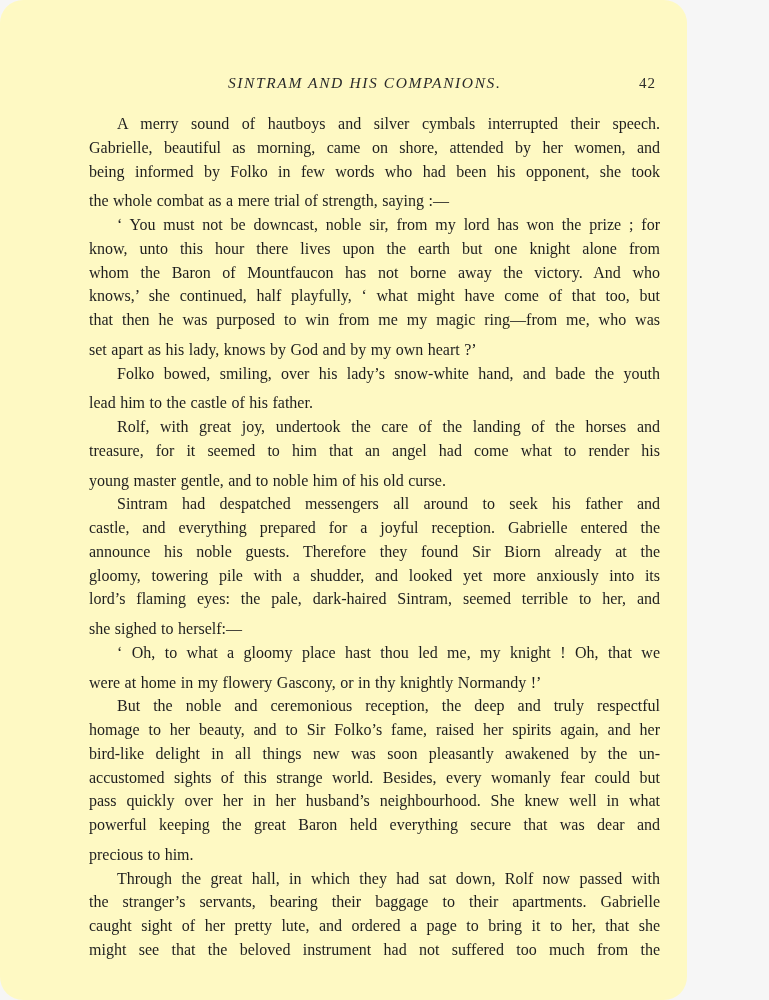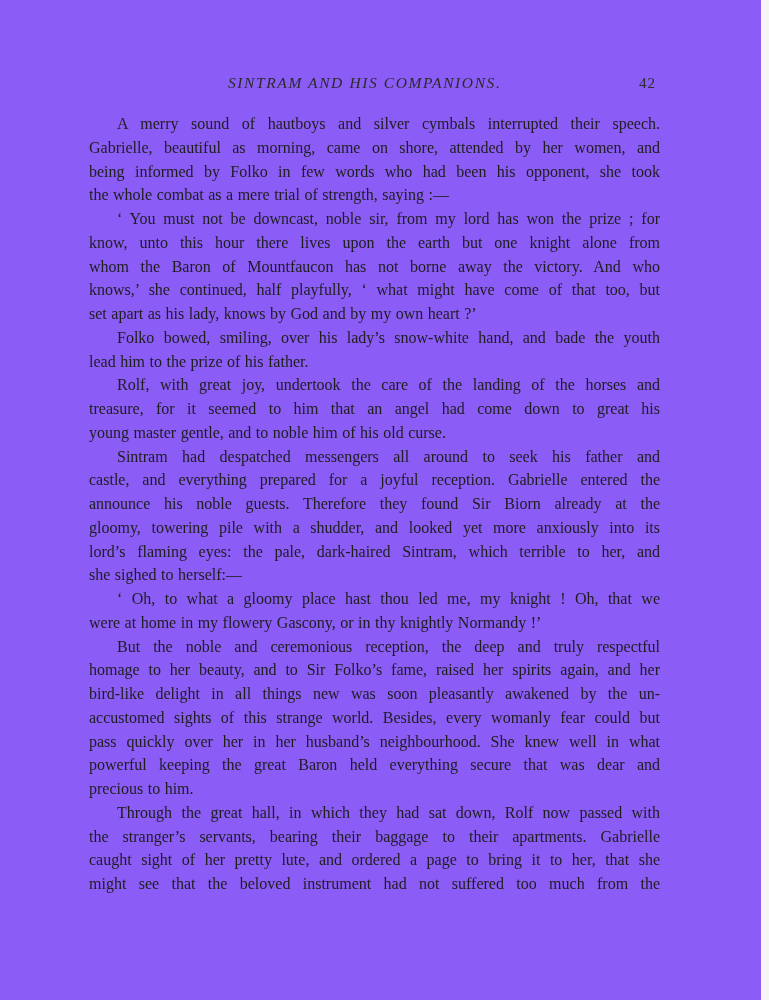--- a/index.html
+++ b/index.html
@@ -11,23 +11,24 @@
       width: 769px;
       height: 1000px;
       position: relative;
       overflow: hidden;
       font-family: "Liberation Serif", "DejaVu Serif", serif;
       color: #1e1e1e;
     }
     .page {
       position: absolute;
       left: 0; top: 0;
-      width: 761px;
+      width: 687px;
       height: 1000px;
-      background: #8b5cf6;
+      background: #fef9c3;
+      border-radius: 23px;
     }
     .running-head {
       position: absolute;
       top: 74px;
       left: 228px;
       width: 432px;
       height: 24px;
     }
     .running-title {
       position: absolute;
@@ -56,21 +57,21 @@
       display: block;
       height: 23.75px;
       line-height: 23.75px;
       font-size: 16px;
       white-space: nowrap;
       text-align: justify;
       text-align-last: justify;
       word-spacing: 0.5px;
     }
     .line.indent { padding-left: 28px; }
-    .line.last { text-align-last: left; }
+    .line.last { text-align-last: left; margin-top: 6px; }
   </style>
 </head>
 <body>
 
 <div class="page">
   <div class="running-head">
     <span class="running-title">SINTRAM AND HIS COMPANIONS.</span>
     <span class="page-number">42</span>
   </div>
 
@@ -79,37 +80,38 @@
         <span class="line indent">A merry sound of hautboys and silver cymbals interrupted their speech.</span>
         <span class="line">Gabrielle, beautiful as morning, came on shore, attended by her women, and</span>
         <span class="line">being informed by Folko in few words who had been his opponent, she took</span>
         <span class="line last">the whole combat as a mere trial of strength, saying :—</span>
       </div>
       <div class="paragraph">
         <span class="line indent">‘ You must not be downcast, noble sir, from my lord has won the prize ; for</span>
         <span class="line">know, unto this hour there lives upon the earth but one knight alone from</span>
         <span class="line">whom the Baron of Mountfaucon has not borne away the victory.  And who</span>
         <span class="line">knows,’ she continued, half playfully, ‘ what might have come of that too, but</span>
+        <span class="line">that then he was purposed to win from me my magic ring—from me, who was</span>
         <span class="line last">set apart as his lady, knows by God and by my own heart ?’</span>
       </div>
       <div class="paragraph">
         <span class="line indent">Folko bowed, smiling, over his lady’s snow-white hand, and bade the youth</span>
-        <span class="line last">lead him to the prize of his father.</span>
+        <span class="line last">lead him to the castle of his father.</span>
       </div>
       <div class="paragraph">
         <span class="line indent">Rolf, with great joy, undertook the care of the landing of the horses and</span>
-        <span class="line">treasure, for it seemed to him that an angel had come down to great his</span>
+        <span class="line">treasure, for it seemed to him that an angel had come what to render his</span>
         <span class="line last">young master gentle, and to noble him of his old curse.</span>
       </div>
       <div class="paragraph">
         <span class="line indent">Sintram had despatched messengers all around to seek his father and</span>
         <span class="line">castle, and everything prepared for a joyful reception.  Gabrielle entered the</span>
         <span class="line">announce his noble guests.  Therefore they found Sir Biorn already at the</span>
         <span class="line">gloomy, towering pile with a shudder, and looked yet more anxiously into its</span>
-        <span class="line">lord’s flaming eyes: the pale, dark-haired Sintram, which terrible to her, and</span>
+        <span class="line">lord’s flaming eyes: the pale, dark-haired Sintram, seemed terrible to her, and</span>
         <span class="line last">she sighed to herself:—</span>
       </div>
       <div class="paragraph">
         <span class="line indent">‘ Oh, to what a gloomy place hast thou led me, my knight !  Oh, that we</span>
         <span class="line last">were at home in my flowery Gascony, or in thy knightly Normandy !’</span>
       </div>
       <div class="paragraph">
         <span class="line indent">But the noble and ceremonious reception, the deep and truly respectful</span>
         <span class="line">homage to her beauty, and to Sir Folko’s fame, raised her spirits again, and her</span>
         <span class="line">bird-like delight in all things new was soon pleasantly awakened by the un-</span>

